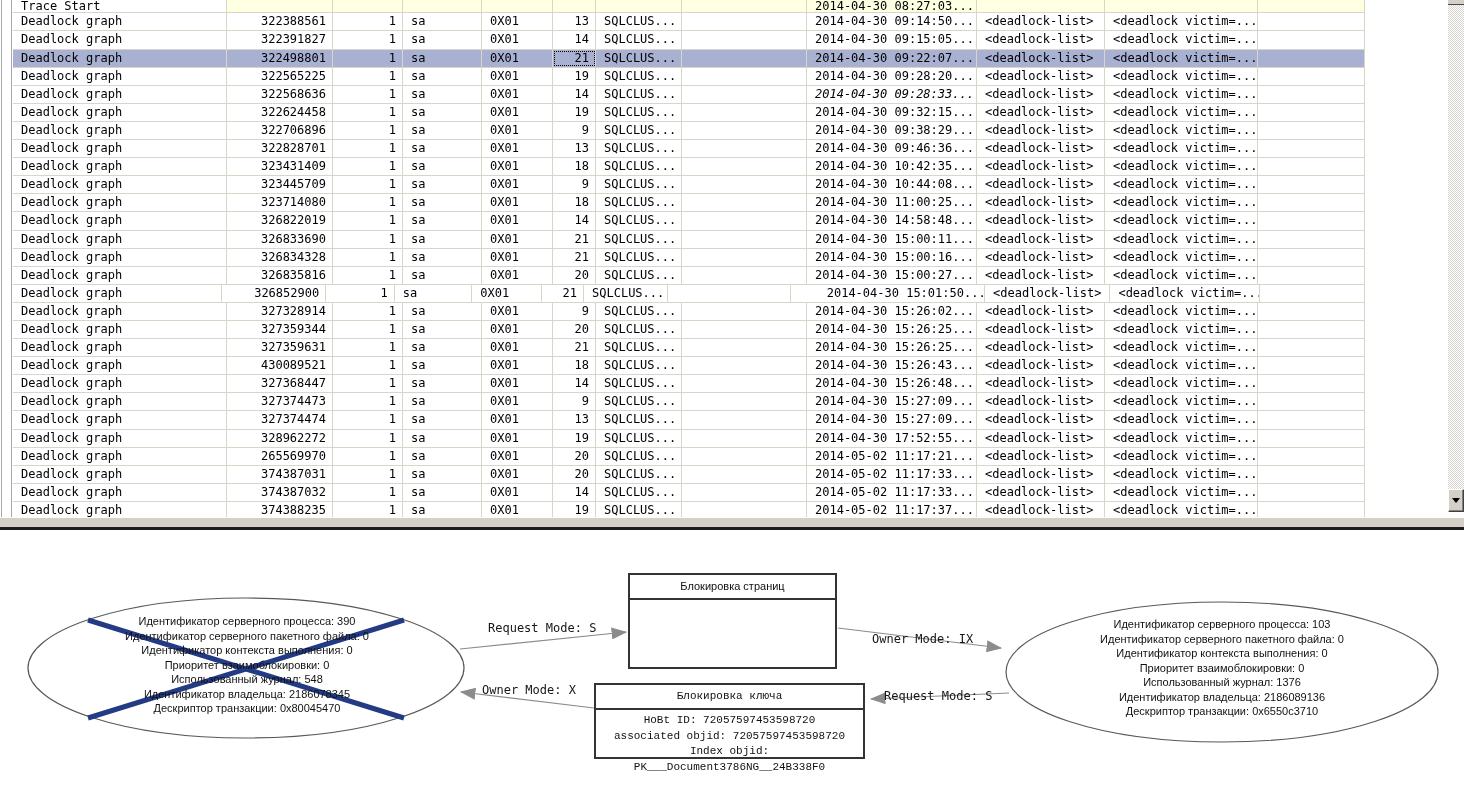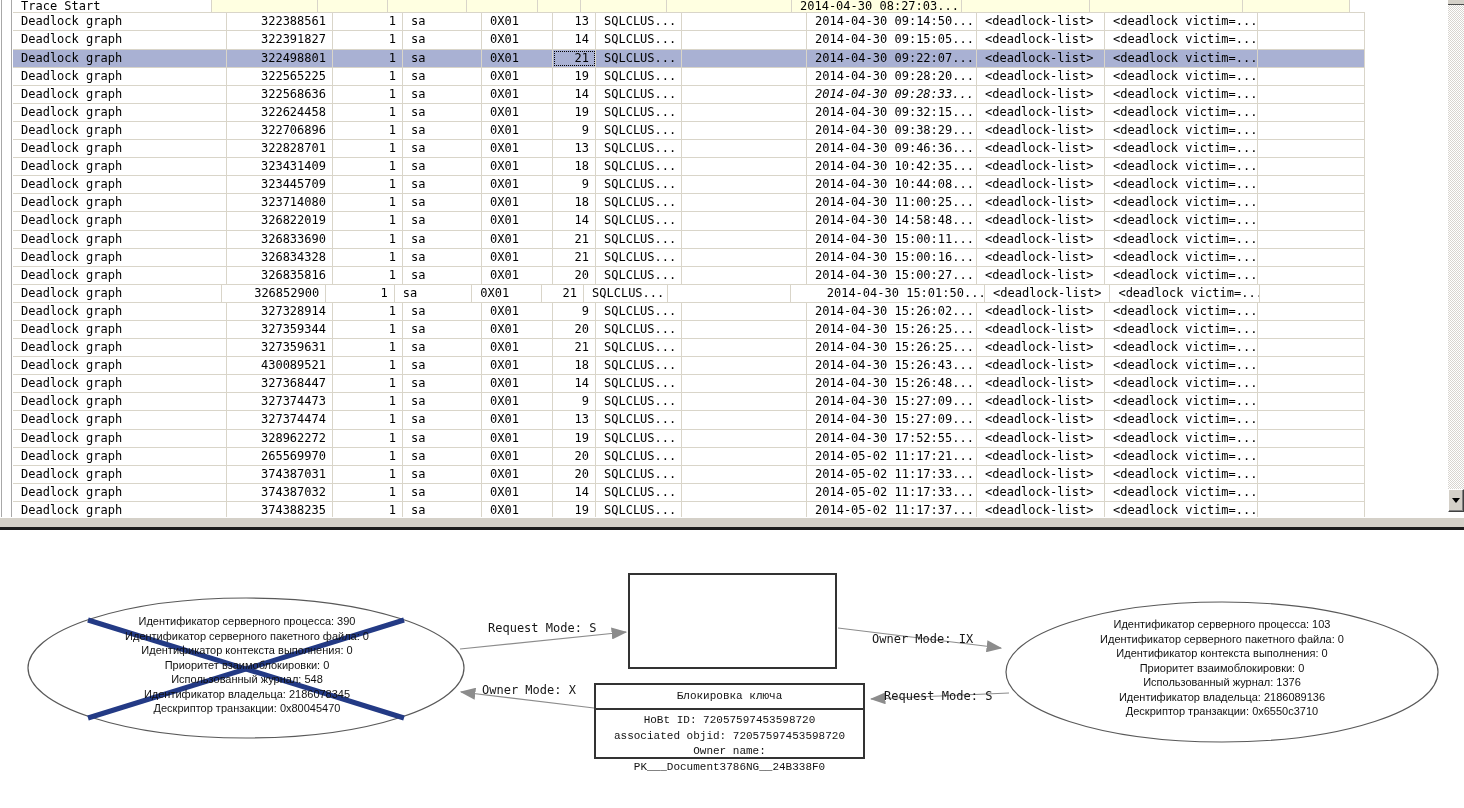--- a/index.html
+++ b/index.html
@@ -50,21 +50,21 @@
              font-size:12px;color:#161616;white-space:nowrap;}
 </style>
 </head>
 <body>
 
 <div class="screen">
 
   <div class="row-margin"></div>
   <div class="grid">
       <div class="grow first">
-        <div class="gcell al" style="width: 199px;">Trace Start</div>
+        <div class="gcell al" style="width: 214px;">Trace Start</div>
         <div class="gcell ar null" style="width: 106px;"></div>
         <div class="gcell ar null" style="width: 70px;"></div>
         <div class="gcell al null" style="width: 79px;"></div>
         <div class="gcell al null" style="width: 71px;"></div>
         <div class="gcell ar null" style="width: 43px;"></div>
         <div class="gcell al null" style="width: 86px;"></div>
         <div class="gcell al null" style="width: 125px;"></div>
         <div class="gcell al null" style="width: 170px;">2014-04-30 08:27:03...</div>
         <div class="gcell al null" style="width: 128px;"></div>
         <div class="gcell al null" style="width: 153px;"></div>
@@ -507,28 +507,29 @@
         <div>Идентификатор серверного процесса: 103</div>
         <div>Идентификатор серверного пакетного файла: 0</div>
         <div>Идентификатор контекста выполнения: 0</div>
         <div>Приоритет взаимоблокировки: 0</div>
         <div>Использованный журнал: 1376</div>
         <div>Идентификатор владельца: 2186089136</div>
         <div>Дескриптор транзакции: 0x6550c3710</div>
       </div>
 
     <div class="lockbox" style="left:628px;top:43px;width:209px;height:96px;">
+      <div class="hd">Блокировка страниц</div>
     </div>
 
     <div class="lockbox" style="left:594px;top:153px;width:271px;height:76px;font-family:Liberation Mono, monospace;">
       <div class="hd">Блокировка ключа</div>
       <div class="bd">
           <div>HoBt ID: 72057597453598720</div>
           <div>associated objid: 72057597453598720</div>
-          <div>Owner name: PK___Document3786NG__24B338F0</div>
+          <div>Index objid: PK___Document3786NG__24B338F0</div>
         </div>
     </div>
 
     <div class="edgelabel" style="left:488px;top:91px;">Request Mode: S</div>
     <div class="edgelabel" style="left:482px;top:153px;">Owner Mode: X</div>
     <div class="edgelabel" style="left:872px;top:102px;">Owner Mode: IX</div>
     <div class="edgelabel" style="left:884px;top:159px;">Request Mode: S</div>
   </div>
 </div>
 

